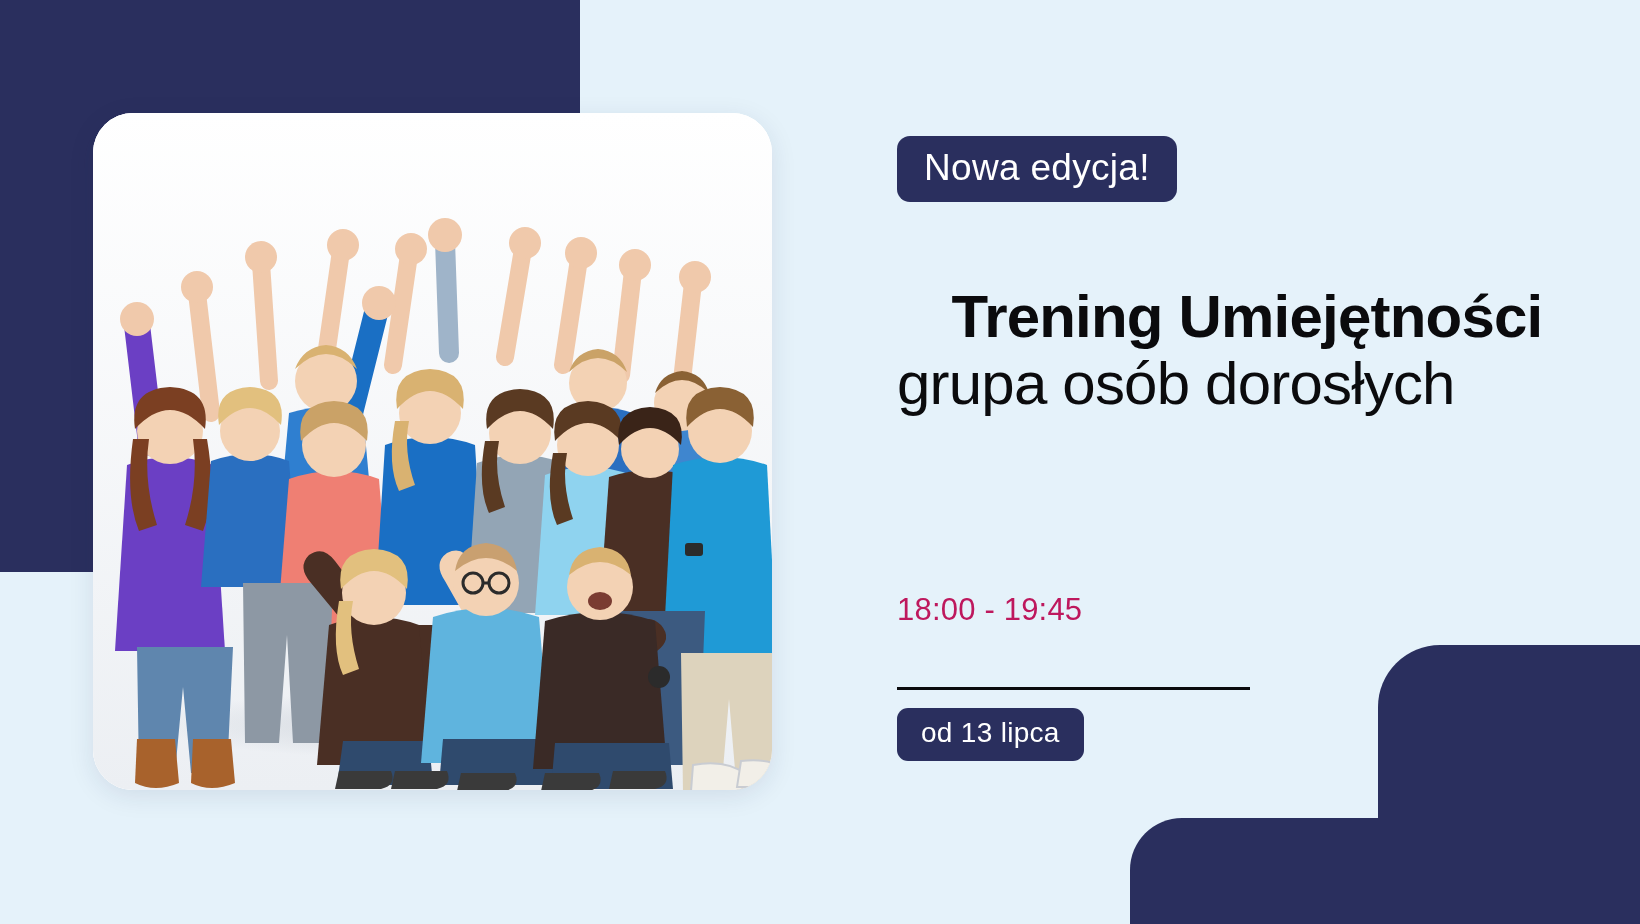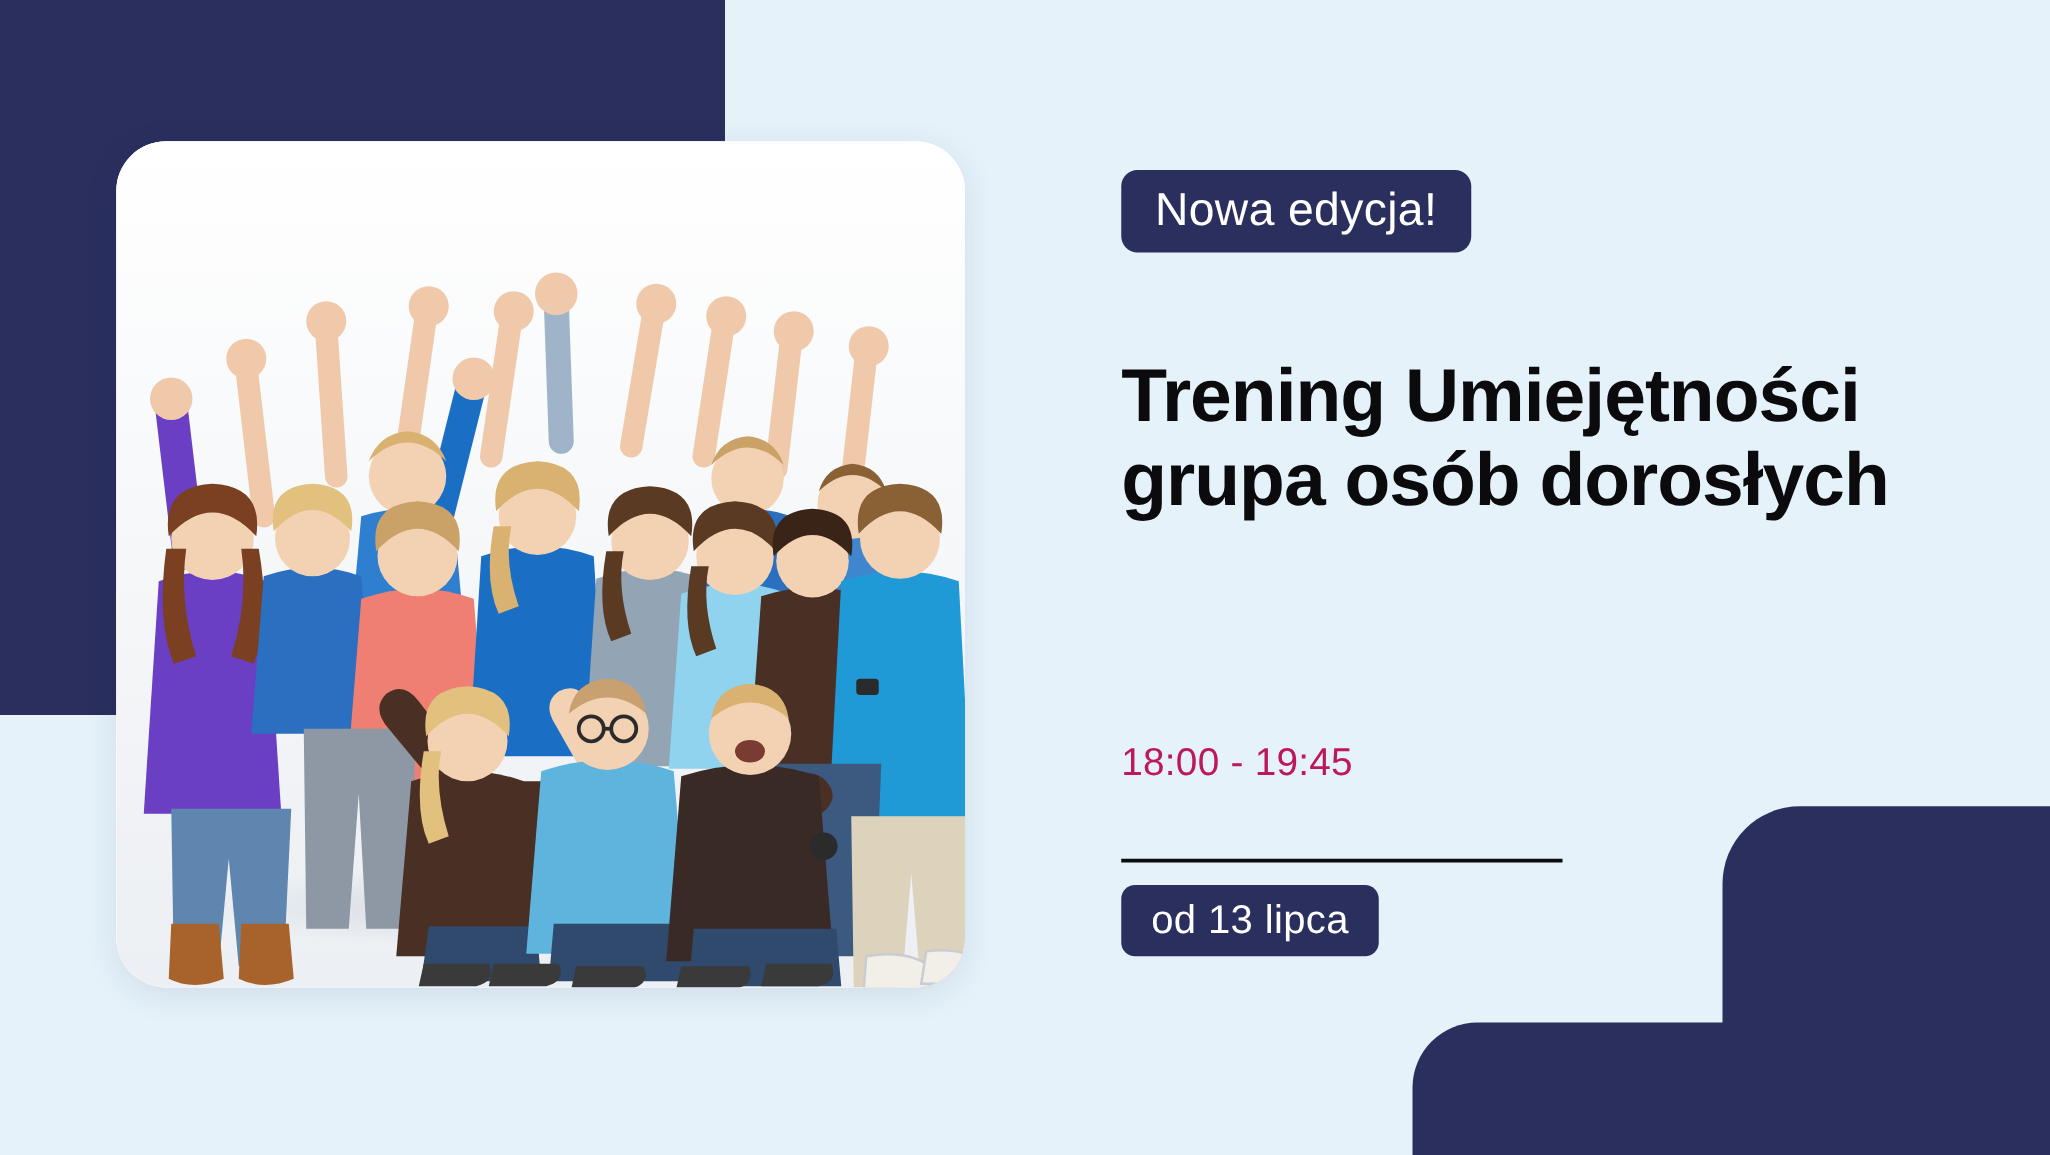--- a/index.html
+++ b/index.html
@@ -120,22 +120,22 @@
   }
 
   .headline-line {
     display: block;
     font-size: 60px;
     line-height: 67px;
     letter-spacing: -0.8px;
     white-space: nowrap;
   }
 
-  .headline-line.strong { font-weight: 700; }
-  .headline-line.light  { font-weight: 700; }
+  .headline-line.strong { font-weight: 700; text-align: center; }
+  .headline-line.light  { font-weight: 400; }
 
   .schedule {
     position: absolute;
     left: 0;
     top: 578px;
     color: #be185d;
   }
 
   .schedule-line {
     display: block;
@@ -153,21 +153,21 @@
     width: 353px;
     height: 3px;
     background: #0b0b0d;
   }
 
   .badge-start {
     position: absolute;
     left: 0;
     top: 697px;
     padding: 11px 24px 14px 24px;
-    font-size: 32px;
+    font-size: 28px;
     line-height: 1;
     border-radius: 11px;
   }
 </style>
 </head>
 <body>
 
 <div class="poster">
 
   <div class="deco-topleft"></div>

